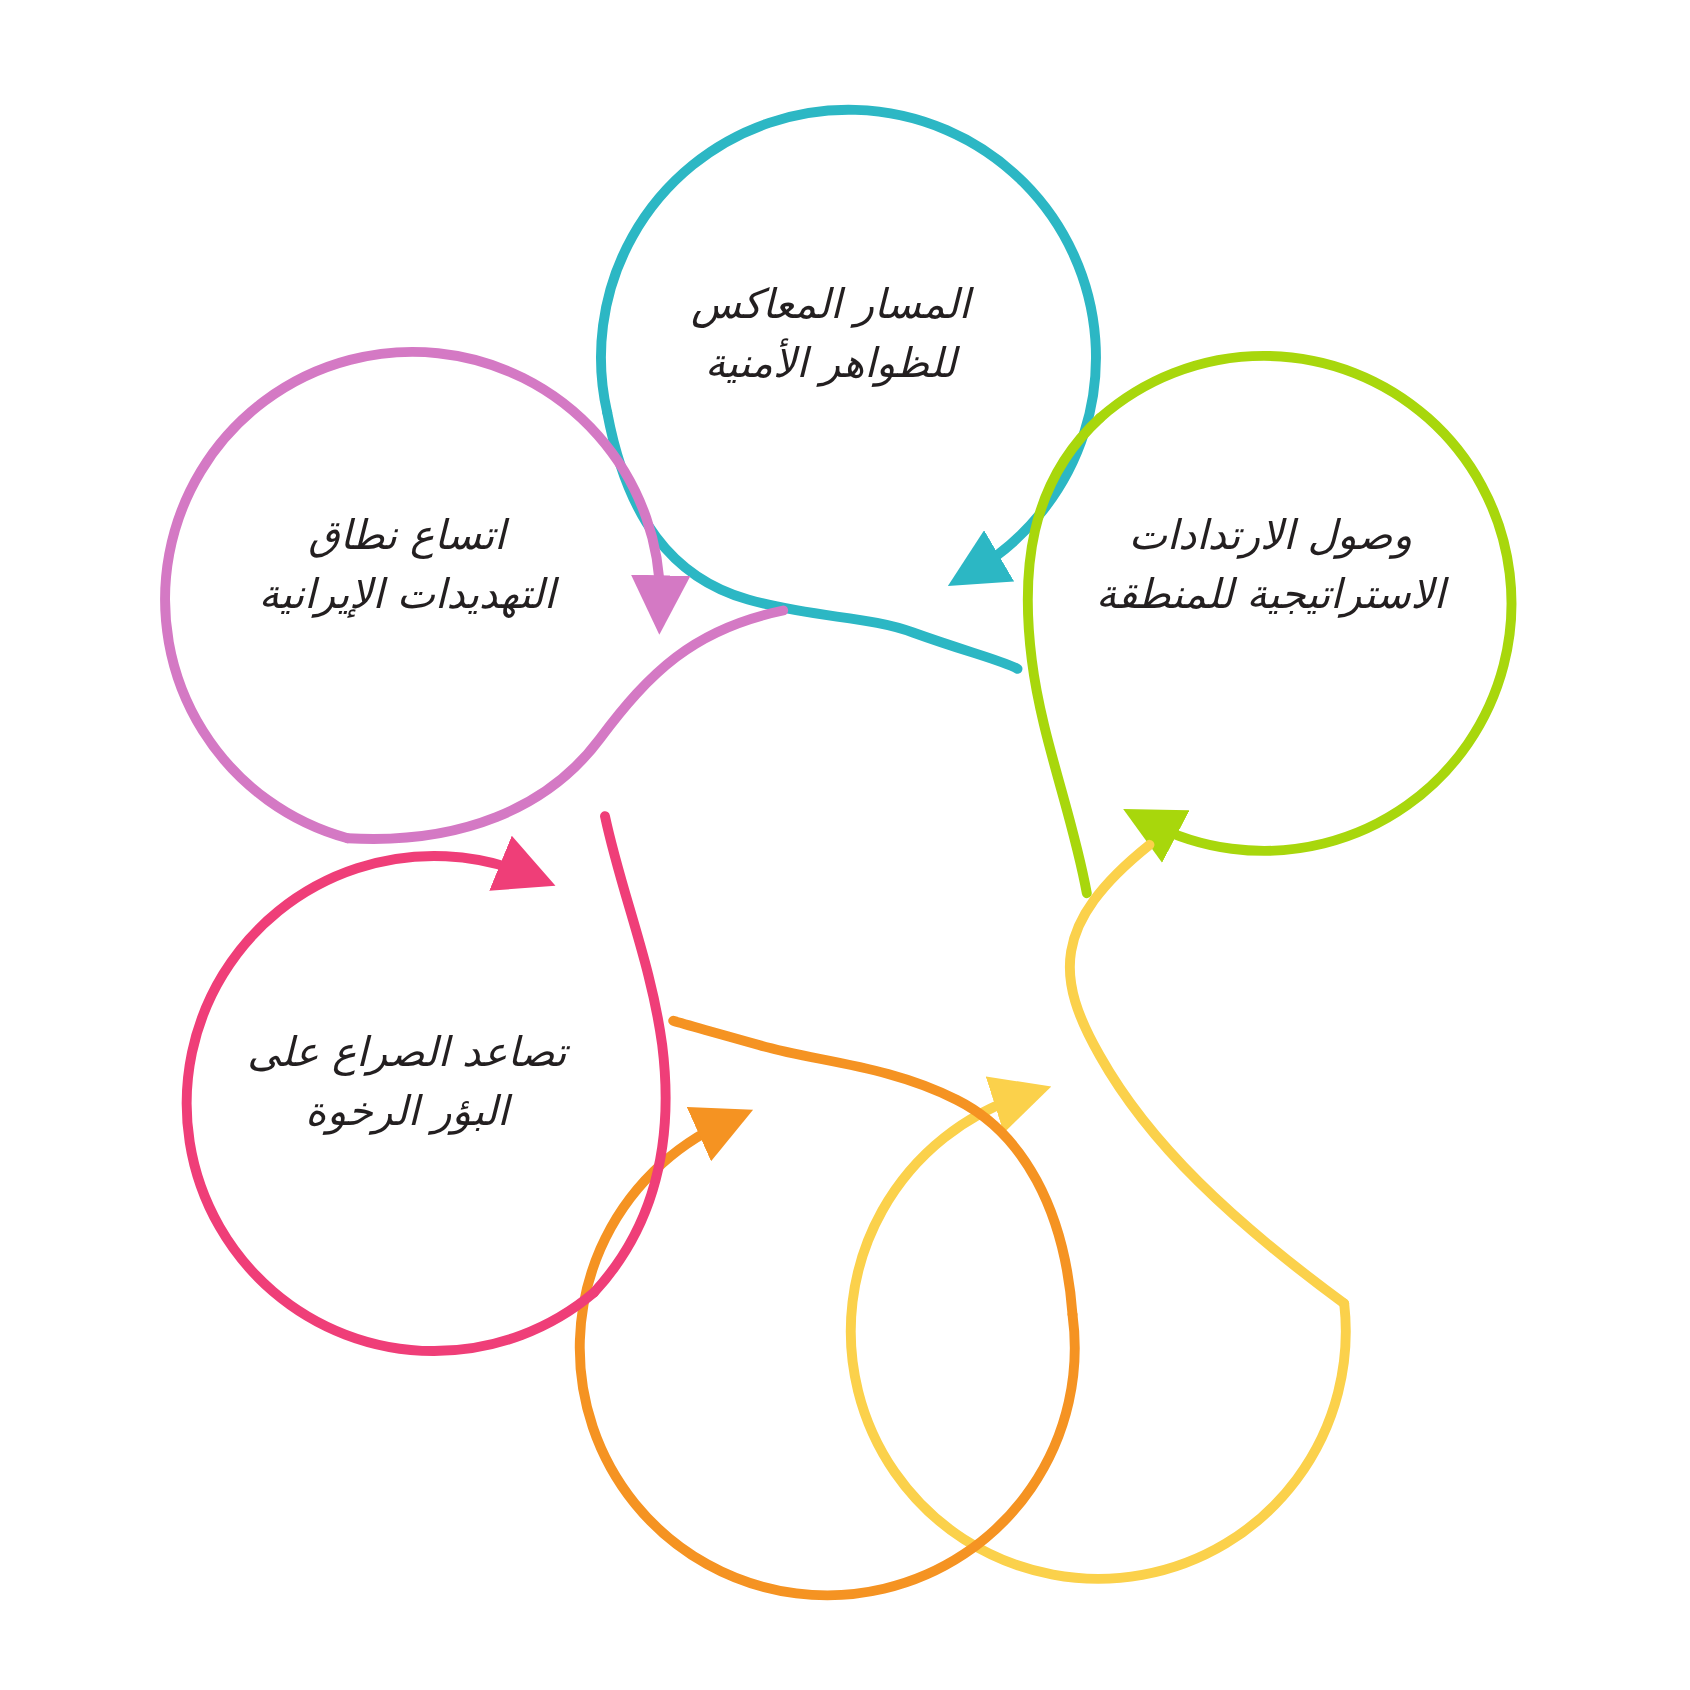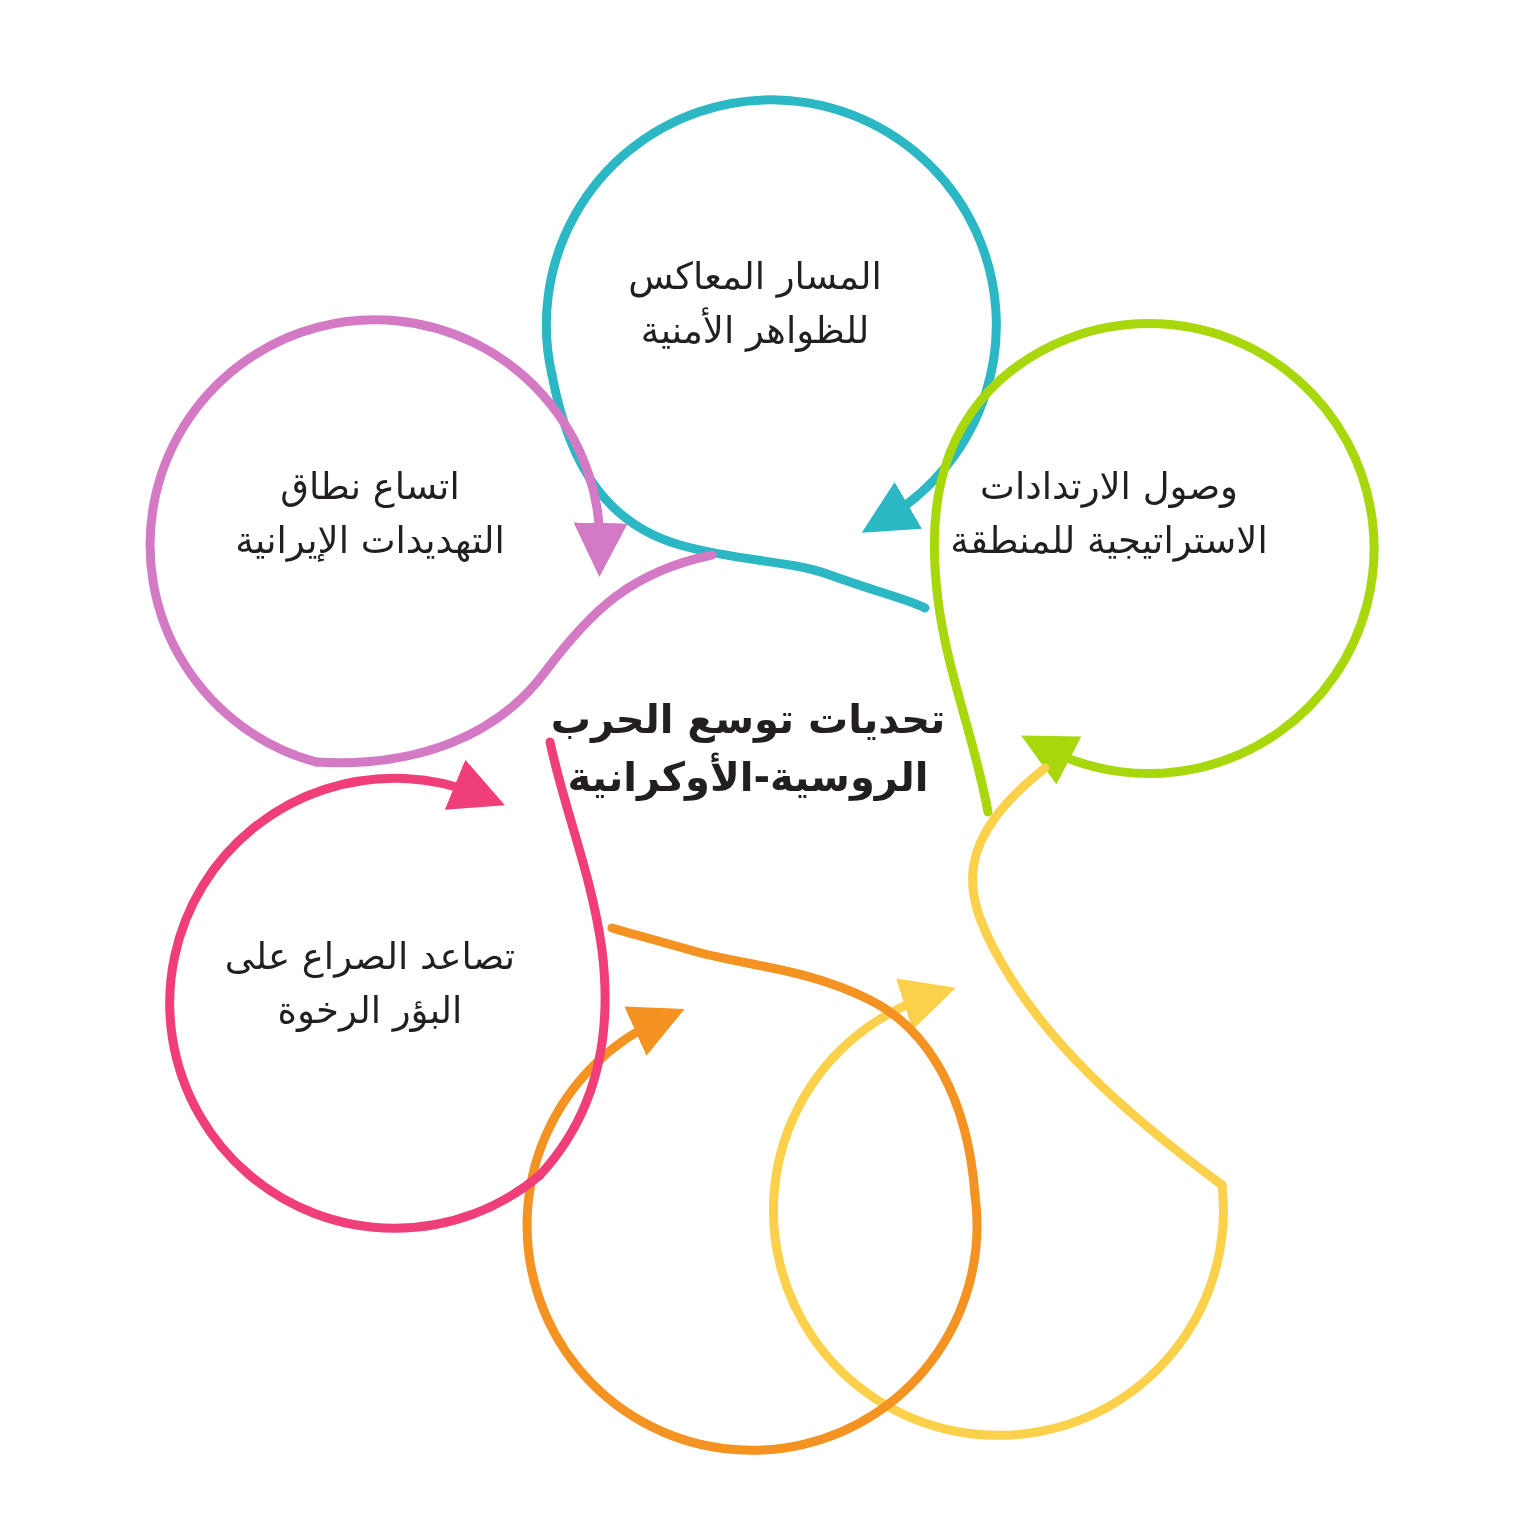--- a/index.html
+++ b/index.html
@@ -25,34 +25,35 @@
     width: 1536px;
     height: 1536px;
   }
   .label {
     position: absolute;
     text-align: center;
     color: #231f20;
     line-height: 1.45;
     white-space: pre-line;
     direction: rtl;
+    font-style: italic;
   }
   .petal-label {
     font-size: 37px;
     font-weight: 400;
   }
   .center-label {
     font-size: 40px;
     font-weight: 700;
     line-height: 1.45;
   }
   
   #lbl-center { left: 513px; top: 690px; width: 470px; }
   #lbl-top    { left: 545px; top: 250px; width: 420px; }
-  #lbl-right  { left: 884px; top: 460px; width: 450px; text-align: center; }
+  #lbl-right  { left: 930px; top: 460px; width: 450px; text-align: center; }
   #lbl-rightlow { left: 925px; top: 930px; width: 440px; }
   #lbl-bottom { left: 540px; top: 1170px; width: 440px; }
   #lbl-leftlow { left: 170px; top: 930px; width: 400px; }
   #lbl-left   { left: 170px; top: 460px; width: 400px; }
 </style>
 </head>
 <body>
 
 <div id="diagram-root">
 
@@ -122,22 +123,20 @@
 
     <g>
       <path d="M 316 762
                A 225 225 0 1 1 600 550" fill="none" stroke="#d479c4" stroke-width="9" stroke-linecap="round" marker-end="url(#arw-violet)"></path>
       <path d="M 316 762
                C 418 768 498 735 545 672
                C 590 612 630 572 712 555" fill="none" stroke="#d479c4" stroke-width="9" stroke-linecap="round"></path>
     </g>
   </svg>
 
-  <div class="label center-label" id="lbl-center">تحديات توسع الحرب
-الروسية-الأوكرانية</div>
 
   <div class="label petal-label" id="lbl-top">المسار المعاكس
 للظواهر الأمنية</div>
 
   <div class="label petal-label" id="lbl-right">وصول الارتدادات
 الاستراتيجية للمنطقة</div>
 
 
 
   <div class="label petal-label" id="lbl-left">اتساع نطاق

